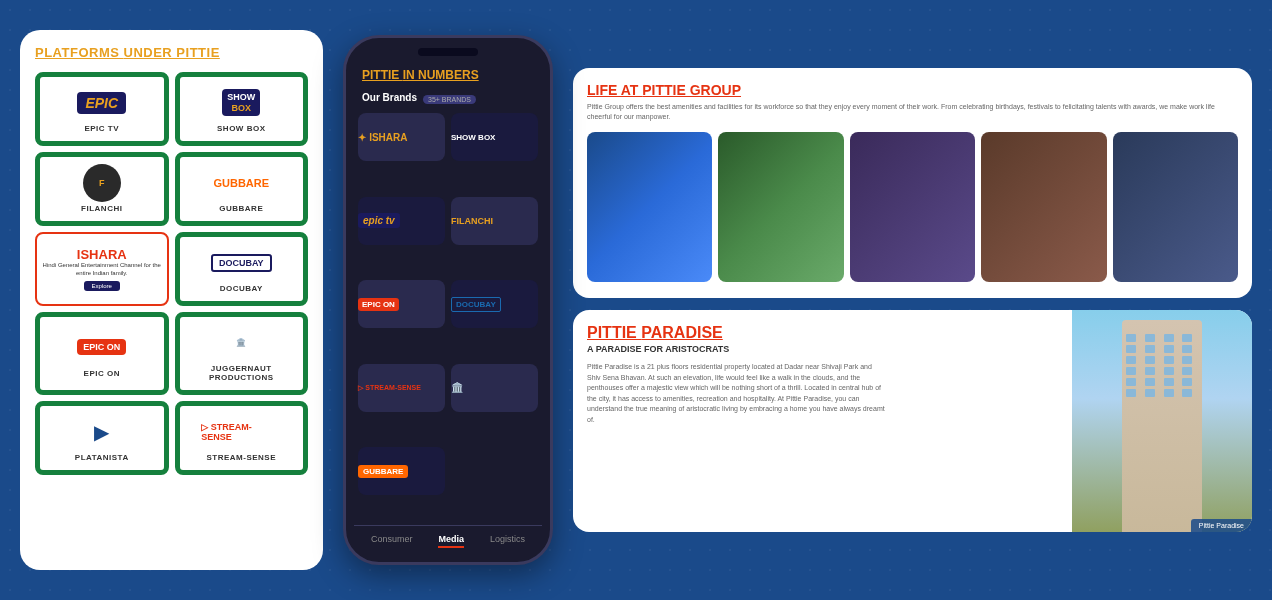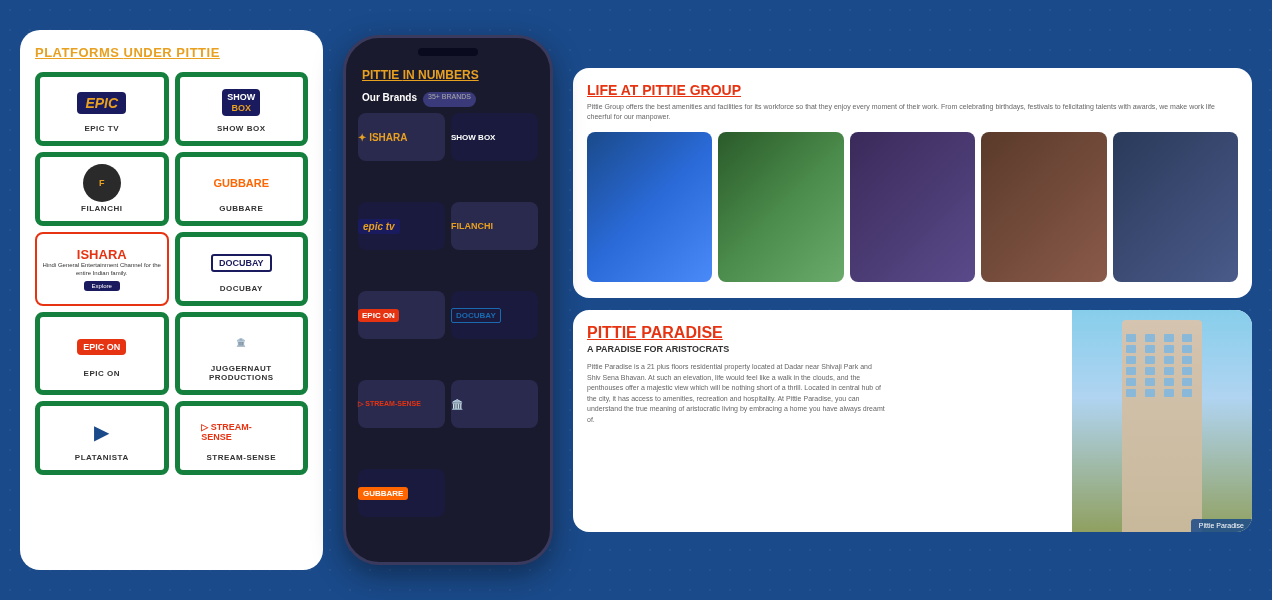--- a/index.html
+++ b/index.html
@@ -546,21 +546,21 @@
 </div>
 
 <div class="middle-panel">
   <div class="phone-mockup">
     <div class="phone-notch"></div>
     <div class="phone-header">
       <h2>
         <span>PITTIE </span><span style="color:#e8a020;text-decoration:underline;">IN NUMBERS</span>
       </h2>
     </div>
-    <div style="display:flex;padding:0 8px;margin-bottom:6px;">
+    <div style="display:flex;align-items:center;padding:0 8px;margin-bottom:6px;">
       <span class="phone-brands-label">Our Brands</span>
       <span class="brands-badge">35+ BRANDS</span>
     </div>
     <div class="phone-grid">
       <div class="phone-brand-cell">
         <span class="p-ishara">✦ ISHARA</span>
       </div>
       <div class="phone-brand-cell dark">
         <span class="p-showbox">SHOW BOX</span>
       </div>
@@ -578,20 +578,25 @@
       </div>
       <div class="phone-brand-cell">
         <span class="p-streamsense">▷ STREAM-SENSE</span>
       </div>
       <div class="phone-brand-cell">
         <span class="p-jugg">🏛️</span>
       </div>
       <div class="phone-brand-cell dark">
         <span class="p-gubbare">GUBBARE</span>
       </div>
+    </div>
+    <div class="phone-nav">
+      <div class="phone-nav-item">Consumer</div>
+      <div class="phone-nav-item active">Media</div>
+      <div class="phone-nav-item">Logistics</div>
     </div>
   </div>
 </div>
 
 <div class="right-side">
 
   <div class="right-top">
     <div class="right-top-title">
       <span>LIFE AT </span><span>PITTIE GROUP</span>
     </div>

